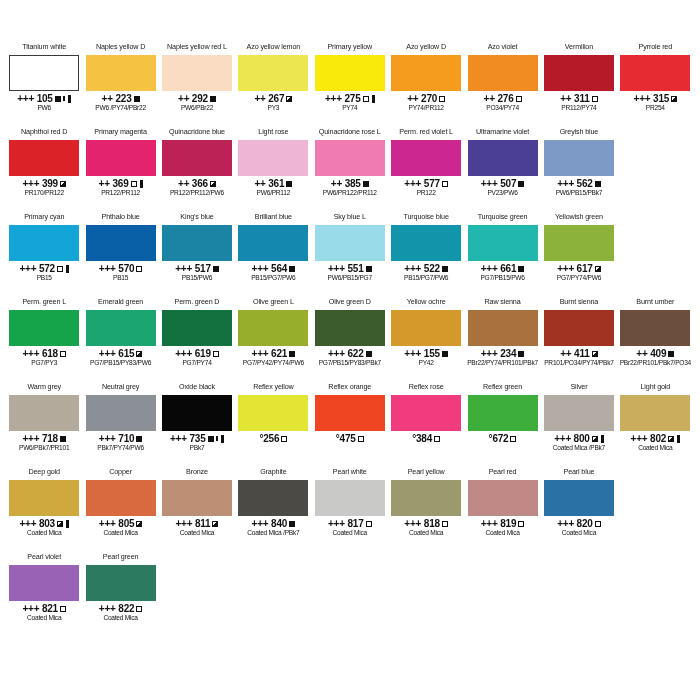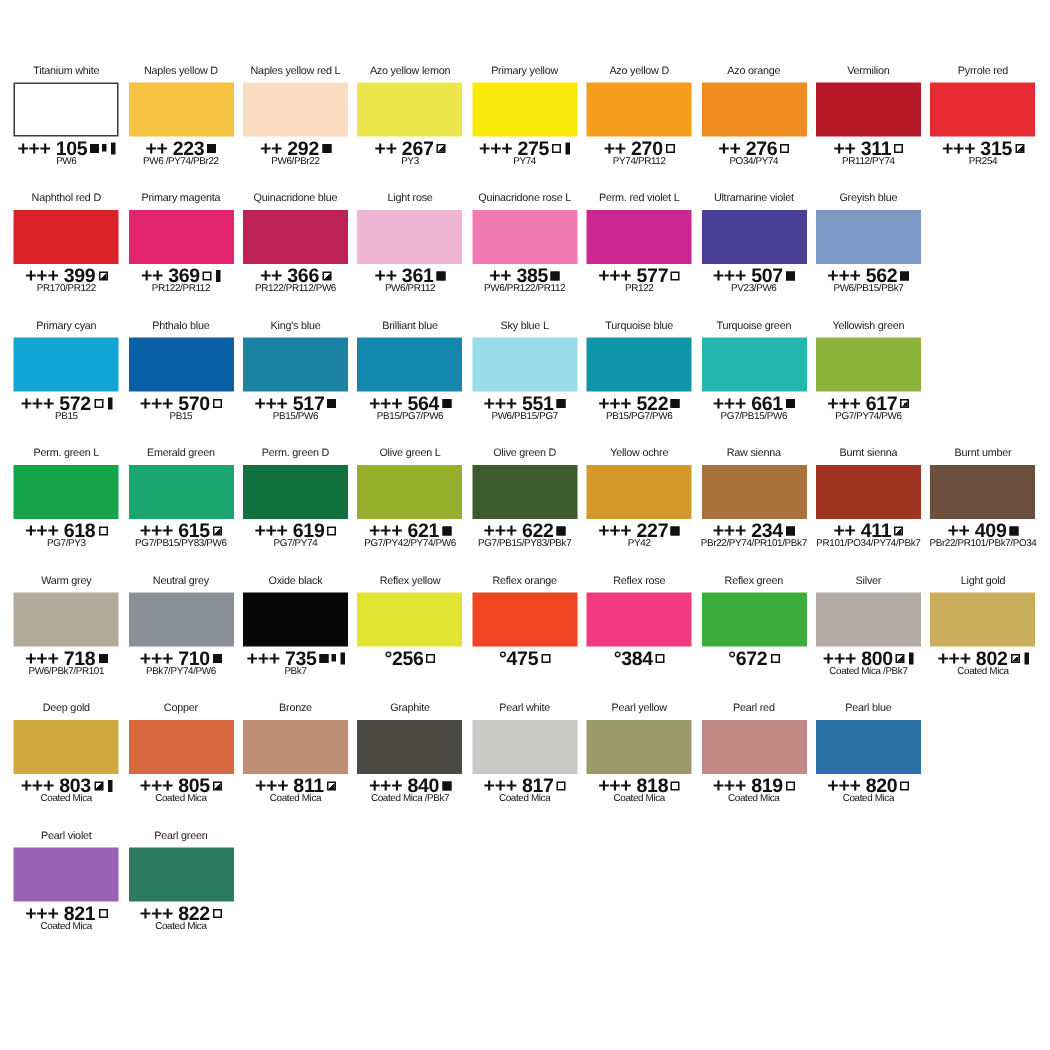--- a/index.html
+++ b/index.html
@@ -49,21 +49,21 @@
   .sw-chip.outline { border: 1px solid #3a3a3a; }
   .meta {
     margin-top: 3px;
     display: flex;
     align-items: center;
     justify-content: center;
     gap: 2px;
     height: 9px;
   }
   .perm {
-    font-size: 13px;
+    font-size: 10px;
     font-weight: bold;
     color: #111;
     letter-spacing: -0.2px;
     white-space: nowrap;
   }
   .opq {
     display: inline-block;
     width: 6px; height: 6px;
     border: 1px solid #111;
     position: relative;
@@ -153,21 +153,21 @@
       <div class="cell">
         <div class="sw-name">Azo yellow D</div>
         <div class="sw-chip" style="background: rgb(245, 155, 30);"></div>
         <div class="meta">
           <span class="perm">++ 270</span>
           <span class="opq none"></span>
         </div>
         <div class="pigs">PY74/PR112</div>
       </div>
       <div class="cell">
-        <div class="sw-name">Azo orange</div>
+        <div class="sw-name">Azo violet</div>
         <div class="sw-chip" style="background: rgb(240, 140, 33);"></div>
         <div class="meta">
           <span class="perm">++ 276</span>
           <span class="opq none"></span>
         </div>
         <div class="pigs">PO34/PY74</div>
       </div>
       <div class="cell">
         <div class="sw-name">Vermilion</div>
         <div class="sw-chip" style="background: rgb(182, 25, 40);"></div>
@@ -380,21 +380,21 @@
         <div class="meta">
           <span class="perm">+++ 622</span>
           <span class="opq full"></span>
         </div>
         <div class="pigs">PG7/PB15/PY83/PBk7</div>
       </div>
       <div class="cell">
         <div class="sw-name">Yellow ochre</div>
         <div class="sw-chip" style="background: rgb(212, 153, 42);"></div>
         <div class="meta">
-          <span class="perm">+++ 227</span>
+          <span class="perm">+++ 155</span>
           <span class="opq full"></span>
         </div>
         <div class="pigs">PY42</div>
       </div>
       <div class="cell">
         <div class="sw-name">Raw sienna</div>
         <div class="sw-chip" style="background: rgb(169, 113, 62);"></div>
         <div class="meta">
           <span class="perm">+++ 234</span>
           <span class="opq full"></span>

